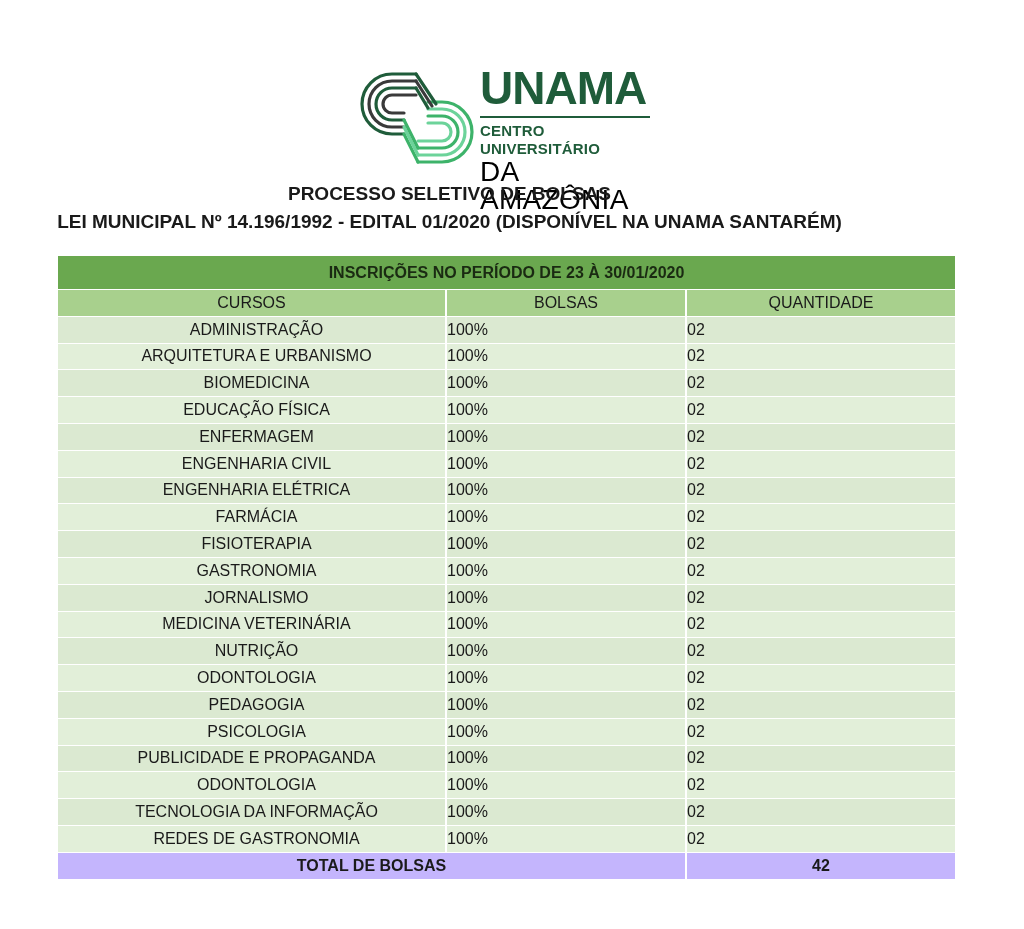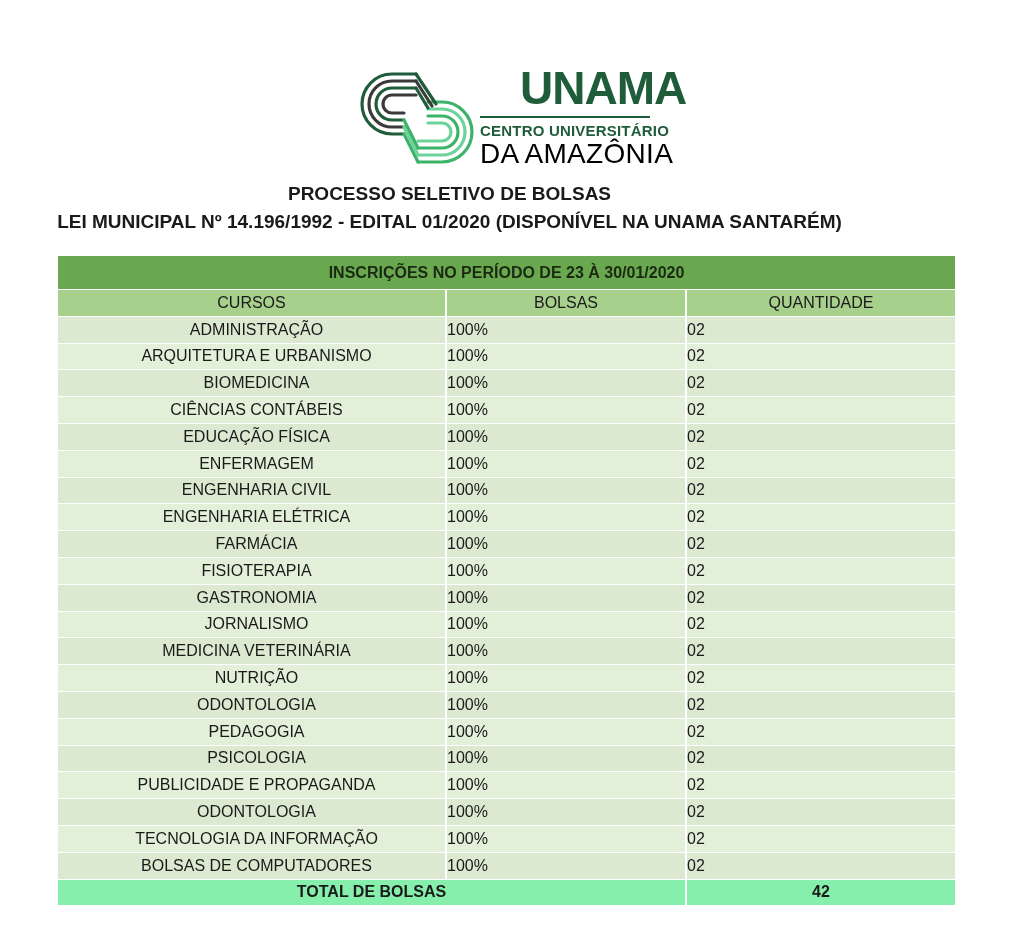--- a/index.html
+++ b/index.html
@@ -1,35 +1,35 @@
 <!DOCTYPE html>
 <html><head>
 <meta charset="utf-8">
 <style>
   html, body { margin:0; padding:0; }
   body { width:1024px; height:929px; background:#ffffff; font-family:"Liberation Sans", sans-serif; color:#1a1a1a; position:relative; overflow:hidden; }
   .logo { position:absolute; left:358px; top:62px; width:300px; height:110px; }
   .logo svg.mark { position:absolute; left:0; top:4px; }
   .brand { position:absolute; left:122px; top:0; }
-  .brand-name { font-size:46px; font-weight:bold; color:#1f5c3a; letter-spacing:-1px; line-height:52px;margin-left:40px; }
+  .brand-name { font-size:46px; font-weight:bold; color:#1f5c3a; letter-spacing:-1px; line-height:52px; }
   .brand-rule { width:170px; height:2px; background:#1f5c3a; margin:2px 0 4px 0; }
   .brand-sub { font-size:15px; font-weight:bold; color:#1f5c3a; line-height:18px; letter-spacing:0.2px; }
   .brand-sub2 { font-size:28px; color:#000000; line-height:28px; letter-spacing:0.3px; }
   .titles { position:absolute; left:0; top:180px; width:899px; text-align:center; }
   .title1 { font-size:19px; font-weight:bold; line-height:28px; }
   .title2 { font-size:19px; font-weight:bold; line-height:28px; }
   table.bolsas { position:absolute; left:58px; top:256px; width:898px; border-collapse:collapse; table-layout:fixed; }
   table.bolsas td, table.bolsas th { padding:0; height:25.8px; font-size:16px; border-right:2px solid #ffffff; border-bottom:1px solid #ffffff; }
   .banner td { background:#6aa84f; height:33px !important; font-size:22px; font-weight:bold; text-align:center; color:#1a2a12; }
   .head th { background:#a8d08d; font-weight:normal; text-align:center; font-size:15px; color:#1a1a1a; height:26px; }
   tr.row td { background:#e2efd9; }
   tr.row:nth-child(odd) td { background:#dbe9d1; }
   td.course { text-align:center; padding-left:10px !important; }
   td.center { text-align:left; }
-  .total td { background:#86efac; font-weight:bold; text-align:center; font-size:15px; height:27px; }
+  .total td { background:#c4b5fd; font-weight:bold; text-align:center; font-size:15px; height:27px; }
 </style>
 </head>
 <body>
 
 <div class="logo">
   <svg class="mark" width="118" height="104" viewBox="0 0 118 104">
     <g fill="none" stroke-width="3.2" stroke-linecap="round">
       <path d="M58 8 L34 8 A30 30 0 0 0 34 68 L46 68" stroke="#1f5c3a"></path>
       <path d="M58 15 L34 15 A23 23 0 0 0 34 61 L46 61" stroke="#3a3a3a"></path>
       <path d="M58 22 L34 22 A16 16 0 0 0 34 54 L46 54" stroke="#1f5c3a"></path>
@@ -81,25 +81,20 @@
         <td class="center">100%</td>
         <td class="center">02</td>
       </tr>
       <tr class="row">
         <td class="course">ARQUITETURA E URBANISMO</td>
         <td class="center">100%</td>
         <td class="center">02</td>
       </tr>
       <tr class="row">
         <td class="course">BIOMEDICINA</td>
-        <td class="center">100%</td>
-        <td class="center">02</td>
-      </tr>
-      <tr class="row">
-        <td class="course">CIÊNCIAS CONTÁBEIS</td>
         <td class="center">100%</td>
         <td class="center">02</td>
       </tr>
       <tr class="row">
         <td class="course">EDUCAÇÃO FÍSICA</td>
         <td class="center">100%</td>
         <td class="center">02</td>
       </tr>
       <tr class="row">
         <td class="course">ENFERMAGEM</td>
@@ -170,21 +165,21 @@
         <td class="course">ODONTOLOGIA</td>
         <td class="center">100%</td>
         <td class="center">02</td>
       </tr>
       <tr class="row">
         <td class="course">TECNOLOGIA DA INFORMAÇÃO</td>
         <td class="center">100%</td>
         <td class="center">02</td>
       </tr>
       <tr class="row">
-        <td class="course">BOLSAS DE COMPUTADORES</td>
+        <td class="course">REDES DE GASTRONOMIA</td>
         <td class="center">100%</td>
         <td class="center">02</td>
       </tr>
     </tbody>
   <tbody>
       <tr class="total">
     <td colspan="2">TOTAL DE BOLSAS</td>
     <td>42</td>
   </tr>
 </tbody>

